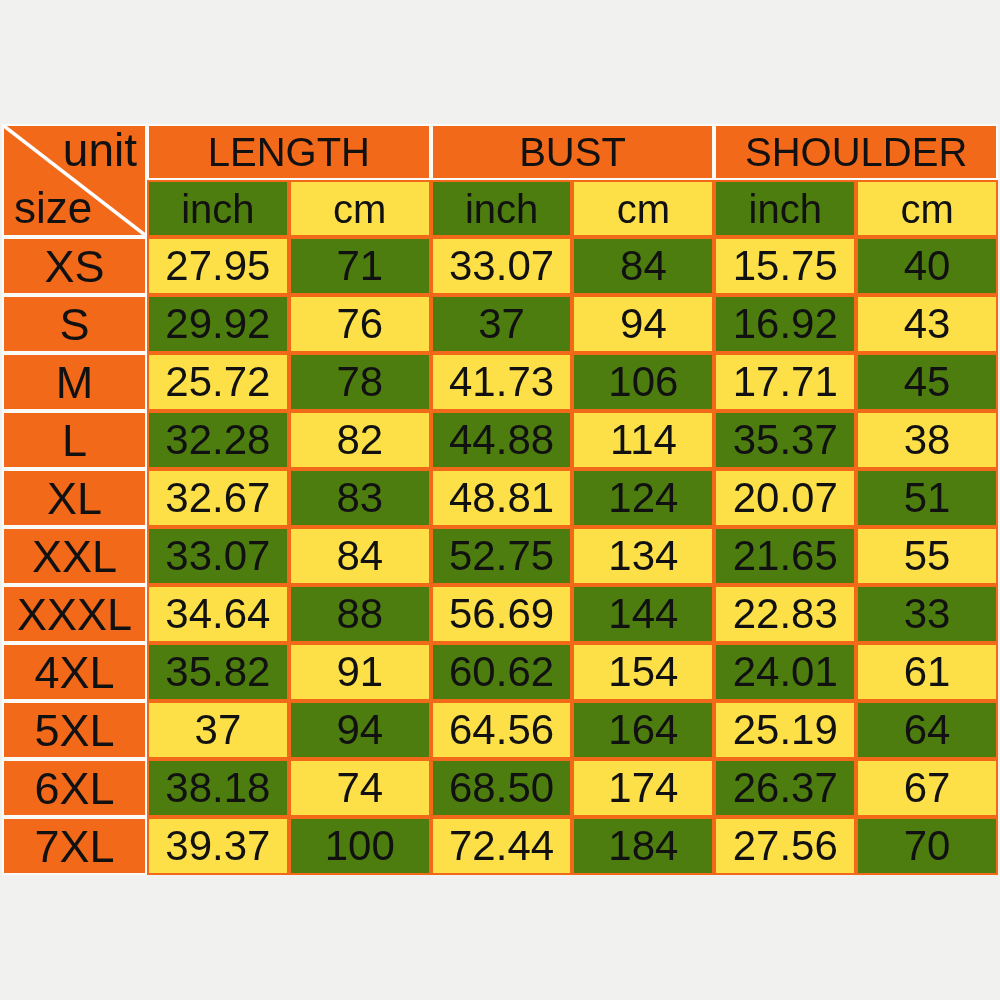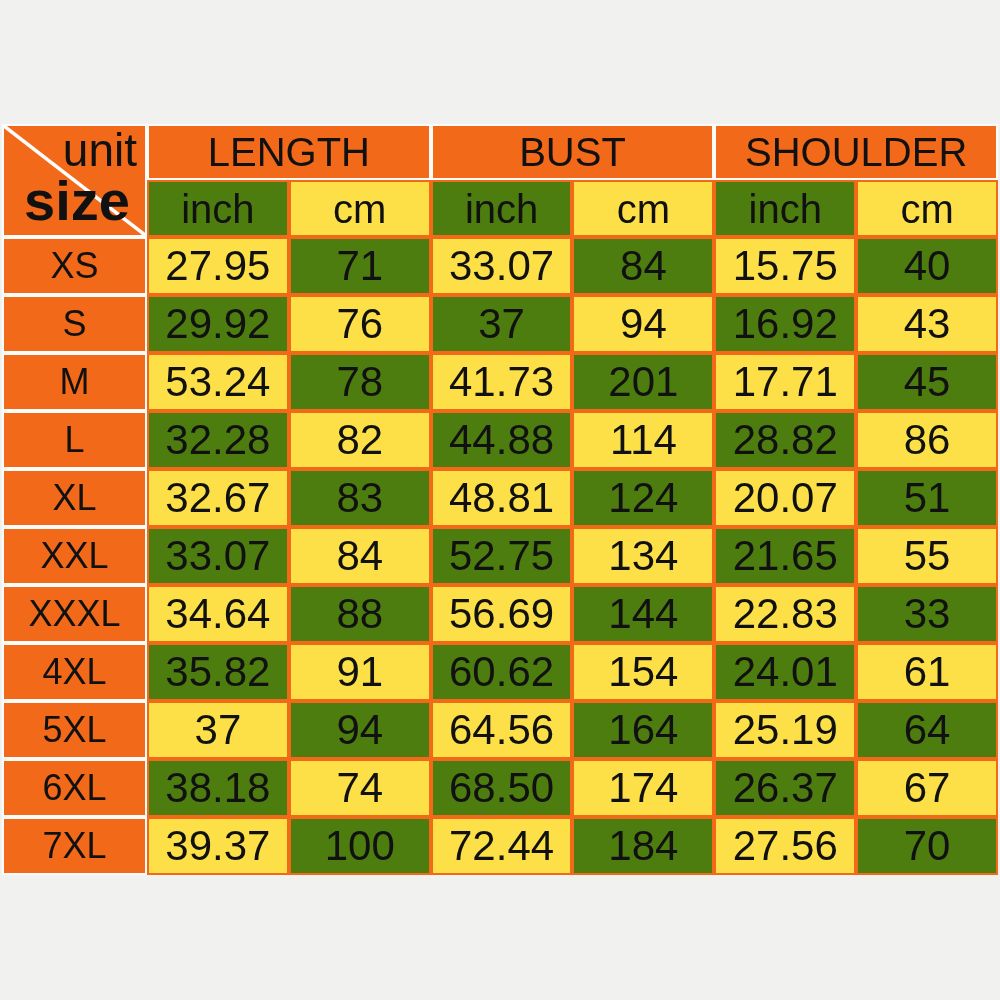--- a/index.html
+++ b/index.html
@@ -27,31 +27,31 @@
   
   td.o { background:#f3691a; border:2px solid #fbfbf9; }
   
   td.d { border:2px solid #f3691a; }
   td.cream { background:#4d7c0f; }
   td.white { background:#fde047; }
 
   tr.group-row td  { height:56px; font-size:40px; }
   tr.unit-row td   { height:57px; font-size:40px; }
   tr.data-row td   { height:58px; }
-  td.sizecell      { font-size:36px; }
+  td.sizecell      { font-size:45px; }
 
   td.corner { position:relative; padding:0; }
   .corner svg { position:absolute; left:0; top:0; width:100%; height:100%; display:block; }
   .corner .unit-label {
     position:absolute; top:0px; right:8px;
     font-size:46px; line-height:1.05;
   }
   .corner .size-label {
-    position:absolute; bottom:4px; left:20px;
-    font-size:56px; line-height:1.05;font-weight:bold;
+    position:absolute; bottom:4px; left:10px;
+    font-size:44px; line-height:1.05;
   }
 </style>
 </head>
 <body>
 
 <div class="stage">
   <table class="size-chart">
     <colgroup>
       <col style="width:145px">
       <col>
@@ -95,35 +95,35 @@
           <td class="o sizecell">S</td>
           <td class="d cream">29.92</td>
           <td class="d white">76</td>
           <td class="d cream">37</td>
           <td class="d white">94</td>
           <td class="d cream">16.92</td>
           <td class="d white">43</td>
         </tr>
         <tr class="data-row">
           <td class="o sizecell">M</td>
-          <td class="d white">53.24</td>
+          <td class="d white">25.72</td>
           <td class="d cream">78</td>
           <td class="d white">41.73</td>
-          <td class="d cream">201</td>
+          <td class="d cream">106</td>
           <td class="d white">17.71</td>
           <td class="d cream">45</td>
         </tr>
         <tr class="data-row">
           <td class="o sizecell">L</td>
           <td class="d cream">32.28</td>
           <td class="d white">82</td>
           <td class="d cream">44.88</td>
           <td class="d white">114</td>
-          <td class="d cream">28.82</td>
-          <td class="d white">86</td>
+          <td class="d cream">35.37</td>
+          <td class="d white">38</td>
         </tr>
         <tr class="data-row">
           <td class="o sizecell">XL</td>
           <td class="d white">32.67</td>
           <td class="d cream">83</td>
           <td class="d white">48.81</td>
           <td class="d cream">124</td>
           <td class="d white">20.07</td>
           <td class="d cream">51</td>
         </tr>

